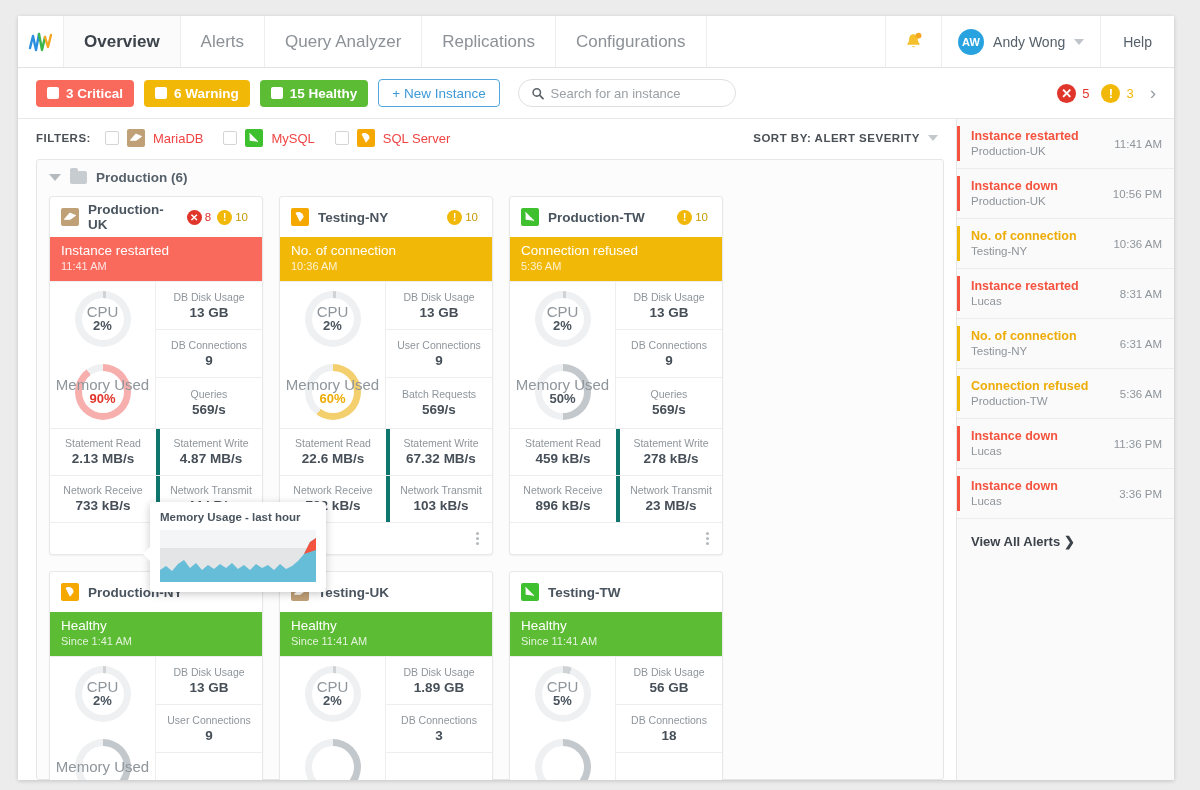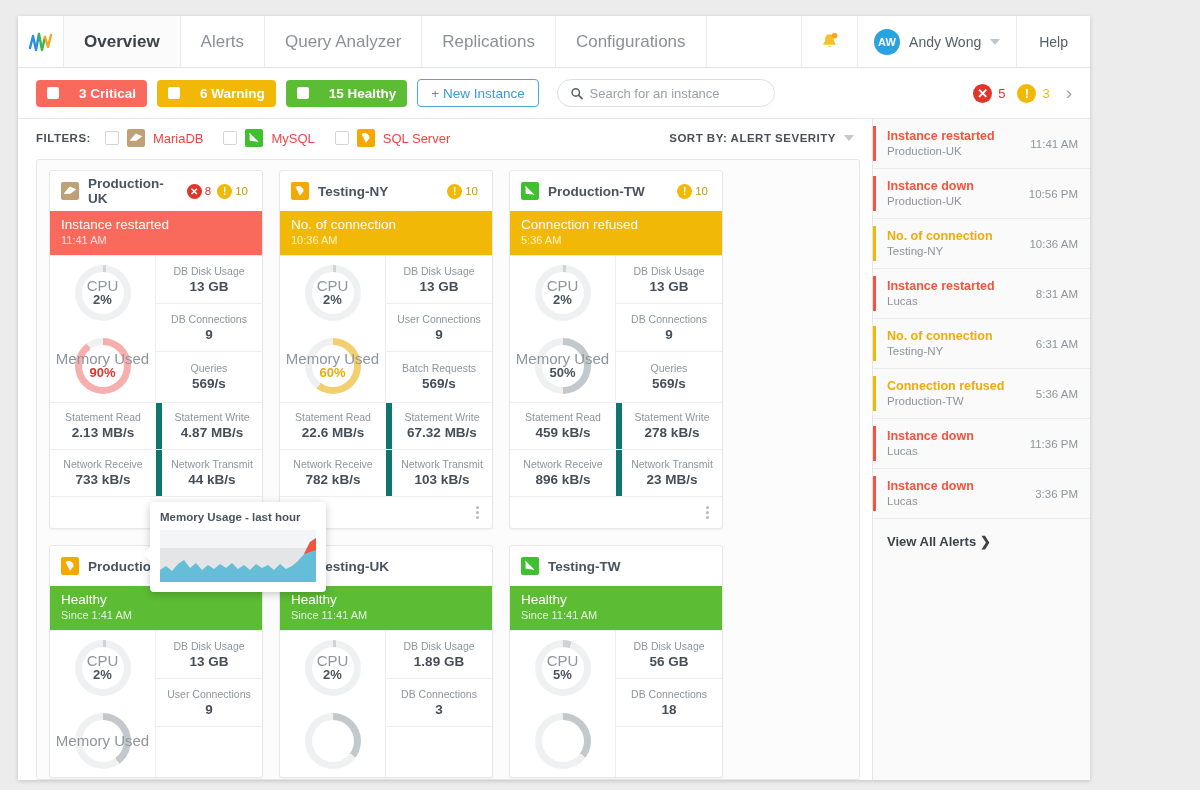--- a/index.html
+++ b/index.html
@@ -5,21 +5,21 @@
   * { box-sizing: border-box; margin: 0; padding: 0; }
   html, body {
     width: 1200px; height: 790px;
     background: #ececec;
     font-family: "Liberation Sans", sans-serif;
     -webkit-font-smoothing: antialiased;
     overflow: hidden;
   }
   .app {
     position: absolute; left: 18px; top: 16px;
-    width: 1072px; height: 764px;
+    width: 1156px; height: 764px;
     background: #fff;
     box-shadow: 0 1px 4px rgba(0,0,0,.18);
     overflow: hidden;
   }
 
   
   .navbar { display: flex; align-items: stretch; height: 52px; border-bottom: 1px solid #e2e2e2; background:#fff;}
   .logo-cell { width: 46px; display:flex; align-items:center; justify-content:center; border-right:1px solid #ededed; }
   .navtab {
     display: flex; align-items: center; padding: 0 20px;
@@ -30,21 +30,21 @@
   .nav-spacer { flex: 1; border-right: 1px solid #ededed; }
   .nav-bell { width: 56px; display:flex; align-items:center; justify-content:center; border-right:1px solid #ededed; position:relative; cursor:pointer;}
   .nav-user { display:flex; align-items:center; gap:9px; padding: 8px 16px; border-right:1px solid #ededed; cursor:pointer;}
   .avatar { width:26px;height:26px;border-radius:50%;background:#29a3e0;color:#fff;font-size:11px;font-weight:bold;display:flex;align-items:center;justify-content:center;letter-spacing:.3px;}
   .user-name { font-size:14px; color:#55606a; }
   .caret { width:0;height:0;border-left:5px solid transparent;border-right:5px solid transparent;border-top:6px solid #bfc5ca; }
   .nav-help { display:flex;align-items:center;padding:0 22px;font-size:14px;color:#55606a;cursor:pointer;}
 
   
   .toolbar { height: 51px; display:flex; align-items:center; padding: 0 18px; border-bottom:1px solid #e8e8e8; background:#fff; gap:10px;}
-  .pill { display:flex;align-items:center;gap:20px;height:27px;padding:0 11px;border-radius:4px;color:#fff;font-size:13.5px;font-weight:bold;cursor:pointer;}
+  .pill { display:flex;align-items:center;gap:7px;height:27px;padding:0 11px;border-radius:4px;color:#fff;font-size:13.5px;font-weight:bold;cursor:pointer;}
   .pill .box { width:12px;height:12px;background:#fff;border-radius:2px;}
   .pill.critical{background:#f96a5d;}
   .pill.warning{background:#f2b807;}
   .pill.healthy{background:#5cbc33;}
   .newinstance{height:28px;padding:0 13px;border:1px solid #51a7dd;border-radius:4px;color:#3d9ad6;font-size:13.5px;background:#fff;display:flex;align-items:center;cursor:pointer;}
   .searchbox{margin-left:8px;width:218px;height:28px;border:1px solid #dfdfdf;border-radius:15px;display:flex;align-items:center;gap:7px;padding:0 13px;background:#fff;}
   .searchbox input{border:0;outline:0;font-size:13px;color:#4a5056;font-family:inherit;width:100%;background:transparent;}
   .searchbox input::placeholder{color:#9aa0a5;}
   .toolbar-right{margin-left:auto;display:flex;align-items:center;gap:6px;}
   .badge-ico{width:19px;height:19px;border-radius:50%;display:flex;align-items:center;justify-content:center;color:#fff;font-size:13px;font-weight:bold;}
@@ -118,21 +118,21 @@
   .ring .rl{font-size:15px;color:#8e959b;line-height:13px;white-space:nowrap;}
   .ring .rv{font-size:13px;font-weight:bold;line-height:15px;}
   .kpis{width:50%;}
   .kpi{height:48px;display:flex;flex-direction:column;align-items:center;justify-content:center;border-bottom:1px solid #eee;}
   .kpi:last-child{border-bottom:0;}
   .kl{font-size:10.5px;color:#8e959b;line-height:14px;}
   .kv{font-size:13.5px;font-weight:bold;color:#464f58;line-height:17px;}
 
   .row2{display:flex;border-top:1px solid #eee;}
   .cell{width:50%;padding:7px 0 8px 0;text-align:center;}
-  .cell + .cell{border-left:6px solid #0f766e;}
+  .cell + .cell{border-left:4px solid #0f766e;}
   .cl{font-size:10.5px;color:#8e959b;line-height:14px;}
   .cv{font-size:13.5px;font-weight:bold;color:#464f58;line-height:17px;}
   .card-foot{height:32px;border-top:1px solid #eee;display:flex;align-items:center;justify-content:flex-end;padding-right:13px;}
   .kebab{display:flex;flex-direction:column;gap:2px;cursor:pointer;}
   .kebab i{width:3px;height:3px;background:#b4b9bd;border-radius:50%;display:block;}
 
   
   .tooltip{position:absolute;left:132px;top:383px;width:176px;background:#fff;border-radius:4px;box-shadow:0 2px 9px rgba(0,0,0,.22);padding:9px 10px 10px 10px;z-index:40;}
   .tooltip:after{content:"";position:absolute;left:-7px;top:44px;width:0;height:0;border-top:8px solid transparent;border-bottom:8px solid transparent;border-right:8px solid #fff;}
   .tt-title{font-size:11.5px;font-weight:bold;color:#4a545e;margin-bottom:7px;}
@@ -266,20 +266,25 @@
             </div>
           </div>
         <div class="sortby">
           <span>SORT BY: ALERT SEVERITY</span>
           <span class="tri"></span>
         </div>
       </div>
 
       <div class="scrollarea">
         <div class="group">
+          <div class="grouphdr">
+            <span class="gtri"></span>
+            <span class="folder"></span>
+            <span class="gname">Production (6)</span>
+          </div>
           <div class="cards" id="card-list">
               <div class="card">
                 <div class="card-hdr">
                   <span class="dbicon maria">
                     <svg width="14" height="14" viewBox="0 0 18 18">
                       <path d="M2 12 L9 4 L16 7 L9 12 Z" fill="#fff" stroke="#fff" stroke-width="1.3" stroke-linejoin="round"></path>
                     </svg>
                   </span>
                   <span class="card-title">Production-UK</span>
                   <span class="card-badges">

